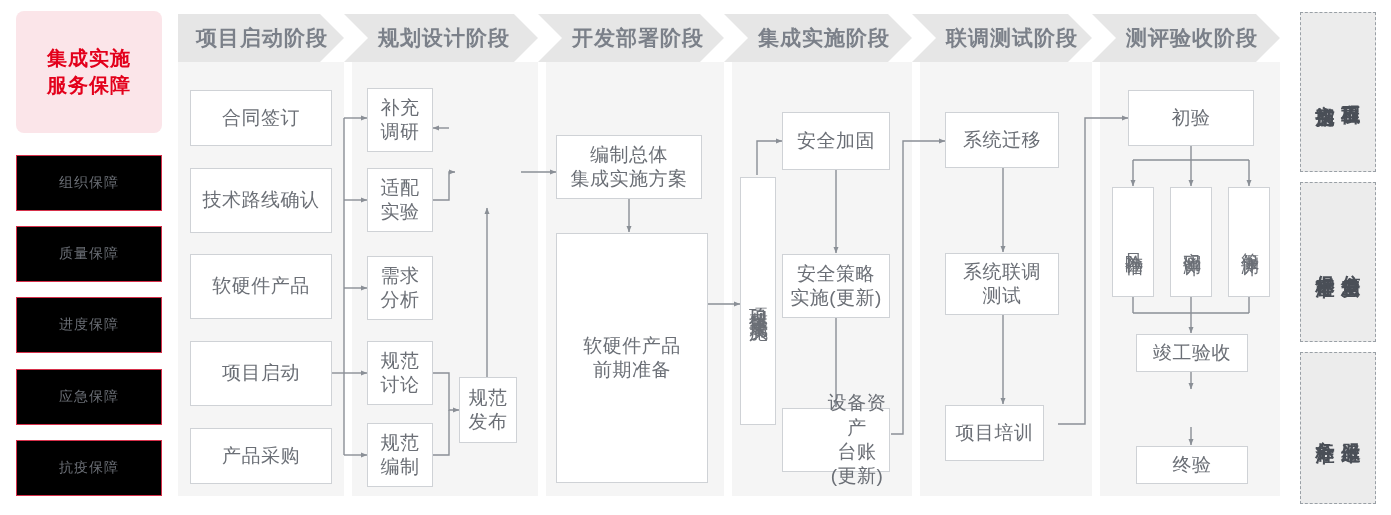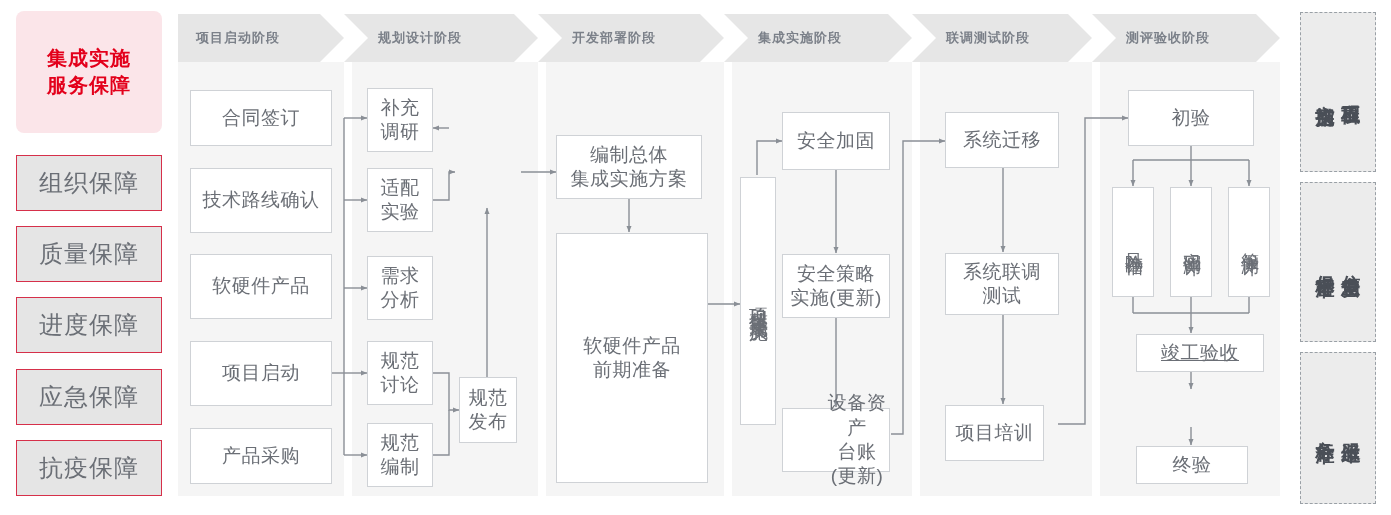--- a/index.html
+++ b/index.html
@@ -15,31 +15,31 @@
 
   
   .guard-title{
     background:#fbe5e9;border-radius:8px;
     display:flex;align-items:center;justify-content:center;
     color:#e3001b;font-weight:bold;font-size:20px;line-height:1.35;
     text-align:center;letter-spacing:1px;
   }
   .guard-title span{display:block;}
   .guard-box{
-    background:#e5e5e5;border:1.6px solid #d6304a;
-    display:flex;align-items:center;justify-content:center;
-    font-size:24px;color:#6b6f76;letter-spacing:1px;font-family:Liberation Serif, serif;
+    background:#000000;border:1.6px solid #d6304a;
+    display:flex;align-items:center;justify-content:center;
+    font-size:14px;color:#6b6f76;letter-spacing:1px;font-family:Liberation Serif, serif;
   }
 
   
   .phase-body{background:#f5f5f5;}
   .phase-head{
     position:absolute;height:48px;
     display:flex;align-items:center;
-    font-size:13px;font-weight:bold;color:#7b8089;letter-spacing:1px;
+    font-size:21px;font-weight:bold;color:#7b8089;letter-spacing:1px;
     background:#e6e6e6;
     padding-left:18px;box-sizing:border-box;
   }
   .phase-head.chev{
     clip-path:polygon(0 0, calc(100% - 24px) 0, 100% 50%, calc(100% - 24px) 100%, 0 100%);
   }
   .phase-head.chev-both{
     clip-path:polygon(0 0, calc(100% - 24px) 0, 100% 50%, calc(100% - 24px) 100%, 0 100%, 24px 50%);
     padding-left:34px;
   }
@@ -238,21 +238,21 @@
         <div>系统联调</div>
         <div>测试</div>
       </div>
     </div>
   <div class="abs node" style="left:945px;top:405px;width:99px;height:56px;">项目培训</div>
 
   <div class="abs node" style="left:1128px;top:90px;width:126px;height:56px;">初验</div>
   <div class="abs node vert small" style="left:1112px;top:187px;width:42px;height:110px;">风险评估</div>
   <div class="abs node vert small" style="left:1170px;top:187px;width:42px;height:110px;">密码测评</div>
   <div class="abs node vert small" style="left:1228px;top:187px;width:42px;height:110px;">等保测评</div>
-  <div class="abs node" style="left:1136px;top:334px;width:128px;height:38px;text-decoration:underline;">竣工验收</div>
+  <div class="abs node" style="left:1136px;top:334px;width:112px;height:38px;">竣工验收</div>
   <div class="abs node" style="left:1136px;top:446px;width:112px;height:38px;">终验</div>
 
   <div class="abs rail-box" style="left:1300px;top:12px;width:76px;height:160px;">
     <div class="rail-text" style="writing-mode: horizontal-tb; display: flex; flex-direction: row-reverse; gap: 2px;">
         <div style="writing-mode: vertical-rl; text-orientation: upright;">工程项目</div>
         <div style="writing-mode: vertical-rl; text-orientation: upright;">实施指引</div>
       </div>
   </div>
   <div class="abs rail-box" style="left:1300px;top:182px;width:76px;height:160px;">
     <div class="rail-text" style="writing-mode: horizontal-tb; display: flex; flex-direction: row-reverse; gap: 2px;">

